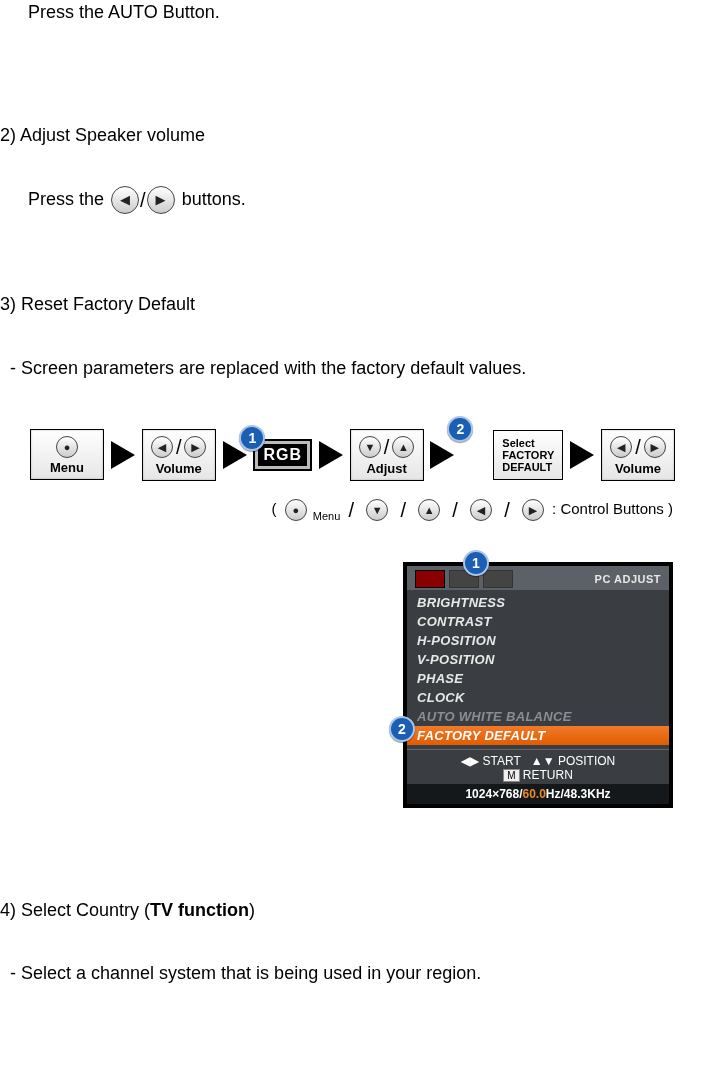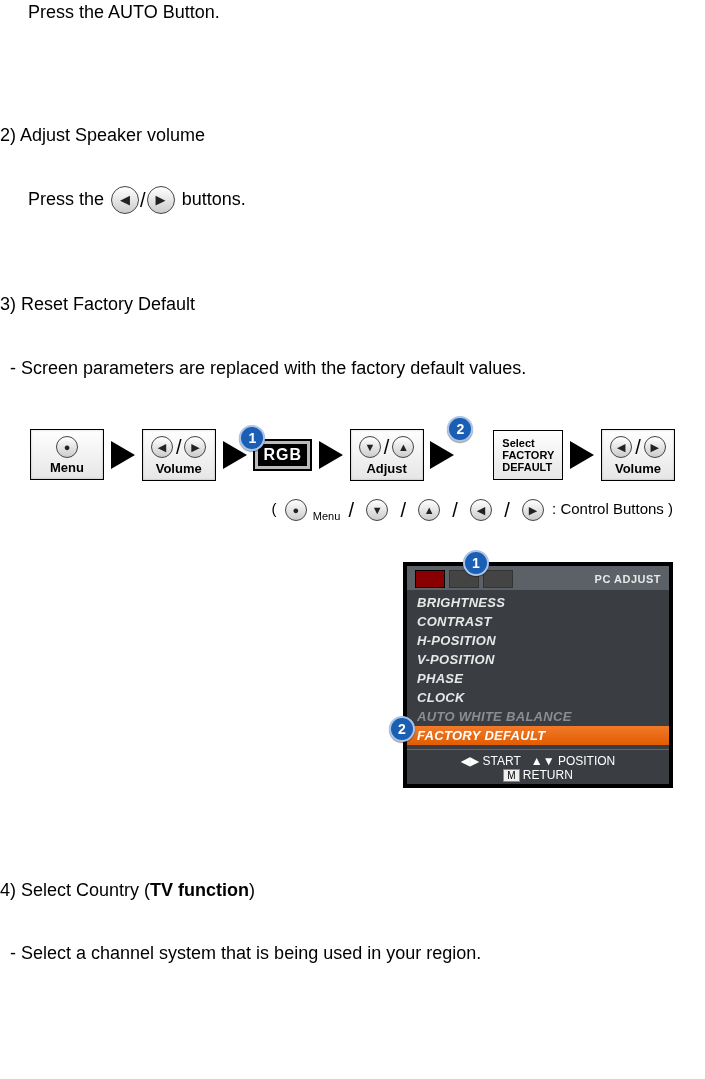--- a/index.html
+++ b/index.html
@@ -308,20 +308,23 @@
           <span>▲▼ POSITION</span>
         </div>
         <div class="row">
           <span>
             <span></span>
             <span style="display:inline-block;border:1px solid #888;background:#eee;color:#000;padding:0 3px;font-size:10px;">M</span>
             <span> RETURN</span>
           </span>
         </div>
       </div>
+      <div class="status">
+        <span>1024×768/</span><span class="hz">60.0</span><span>Hz/48.3KHz</span>
+      </div>
     </div>
   </div>
 
   <div class="spacer-xl"></div>
 
   <div class="line indent-0">
     <span>4) Select Country (</span><b class="tvf">TV function</b><span>)</span>
   </div>
 
   <div class="spacer-sm"></div>

